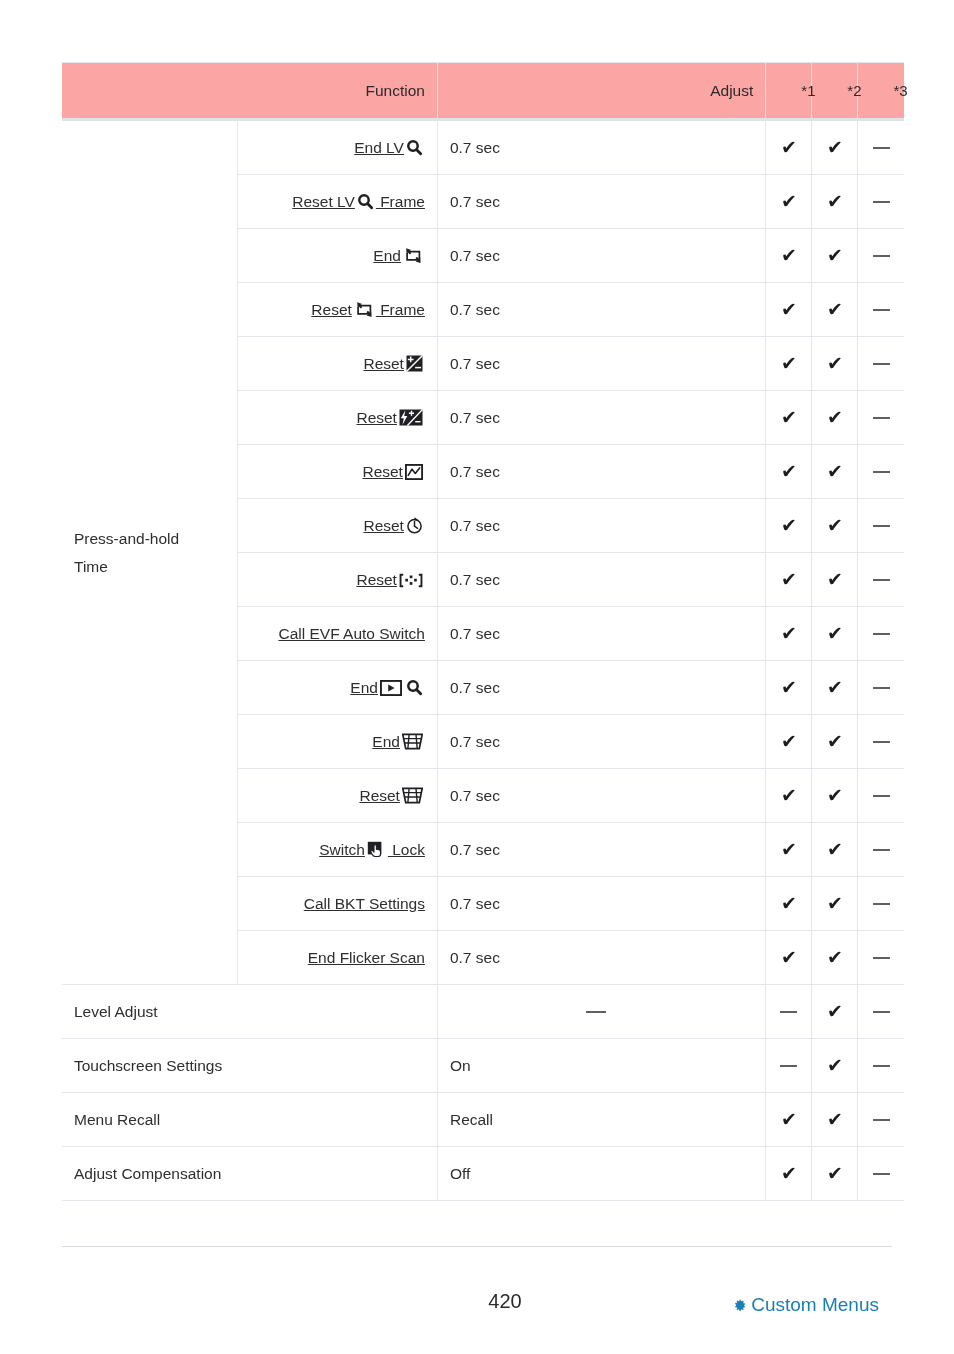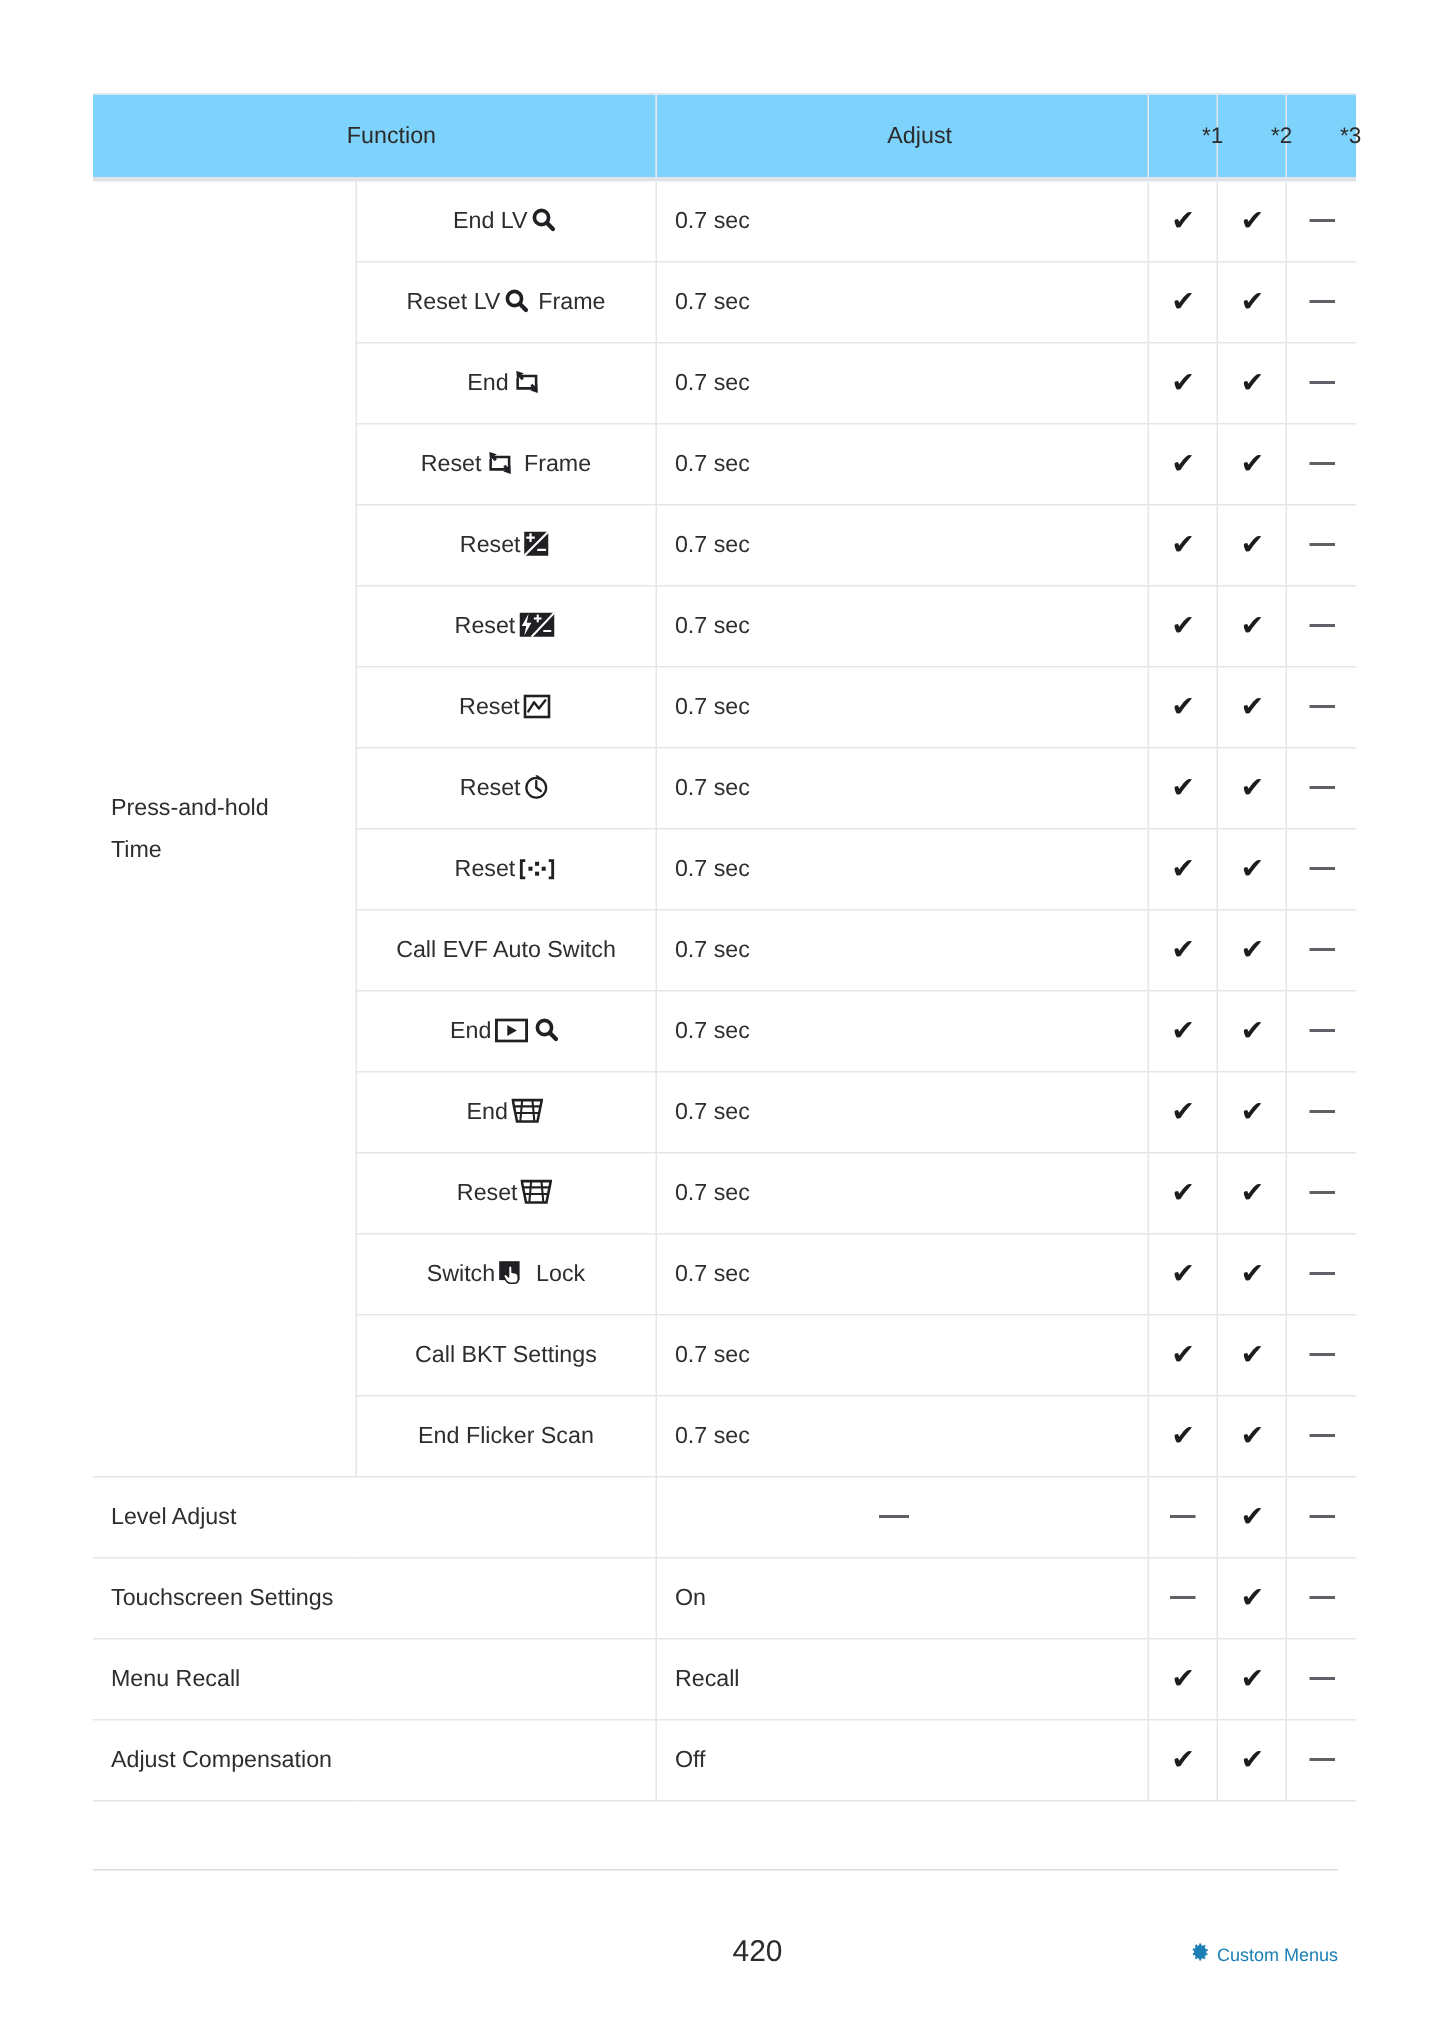--- a/index.html
+++ b/index.html
@@ -47,44 +47,44 @@
     font-size: 15.5px;
     font-weight: normal;
     color: #2e2e2e;
     padding: 0 12px;
     height: 53px;
     vertical-align: middle;
     background: #ffffff;
   }
 
   table.spec thead th {
-    background: #7dd3fc;
+    background: #fca5a5;
     border-color: #e3e6ea;
     border-bottom: 3px solid #dfe3e8;
-    text-align: center;
+    text-align: right;
     height: 55px;
     font-size: 15.5px;
     color: #2b2b2b;
     padding-left: 35px;
   }
   table.spec thead th.star-h { font-size: 15px; }
 
   td.fn-group {
     text-align: left;
     vertical-align: middle;
     line-height: 1.75;
     padding-left: 13px;
     border-left: none;
   }
   td.fn-plain {
     text-align: left;
     padding-left: 13px;
     border-left: none;
   }
-  td.sub { text-align: center; padding-left: 13px; white-space: nowrap; }
+  td.sub { text-align: right; padding-left: 13px; white-space: nowrap; text-decoration: underline; }
   td.def { text-align: left; padding-left: 13px; }
   td.def.center { text-align: center; padding-left: 0; }
   td.mark { text-align: center; padding: 0; }
 
   
   table.spec tr > td:first-child { border-left: none; margin-left: 48px; }
   table.spec tr > td:last-child  { border-right: none; }
   table.spec thead tr > th:first-child { border-left: none; }
   table.spec thead tr > th:last-child  { border-right: none; }
 
@@ -132,23 +132,23 @@
     top: 1290px;
     left: 0;
     width: 954px;
     text-align: center;
     font-size: 20px;
     color: #2b2b2b;
     padding-left: 28px;
   }
   .foot-link {
     position: absolute;
-    right: 62px;
+    right: 75px;
     top: 1294px;
-    font-size: 12px;
+    font-size: 19px;
     color: #1b7fb5;
     white-space: nowrap;
   }
   .foot-link .gear {
     display: inline-block;
     vertical-align: -2px;
     margin-right: 4px;
   }
 </style>
 </head>

